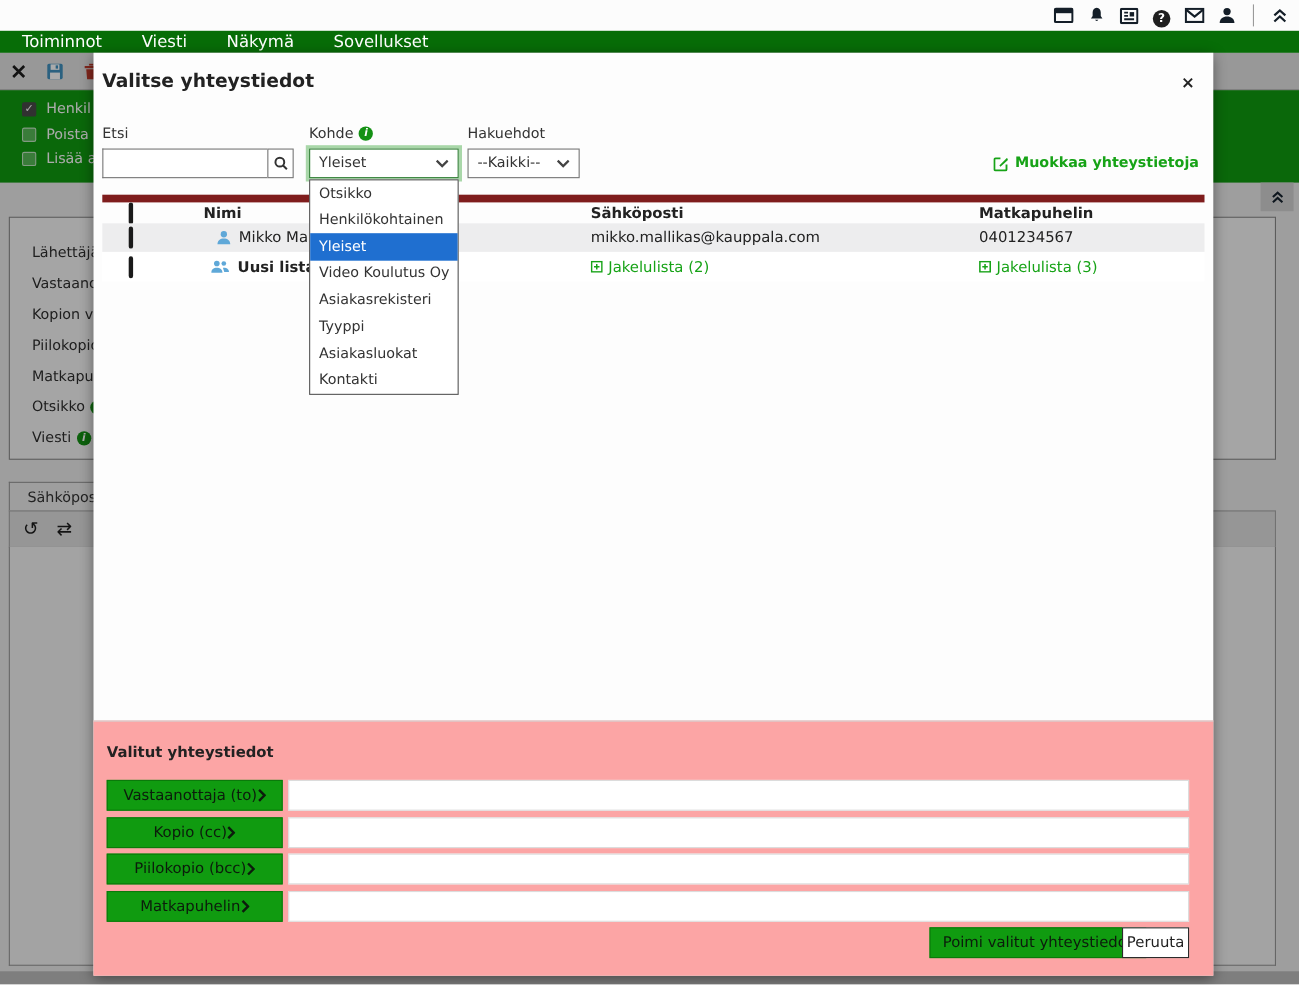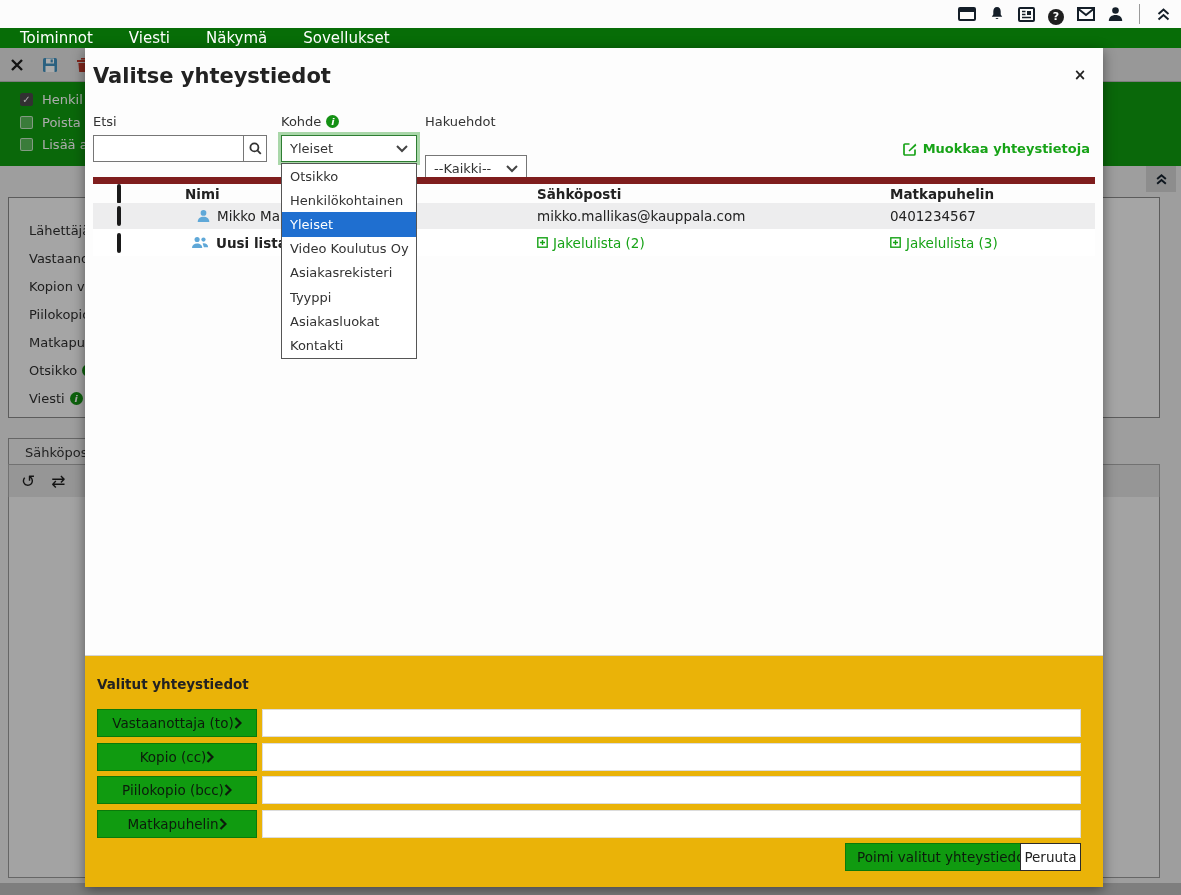--- a/index.html
+++ b/index.html
@@ -38,31 +38,31 @@
   .bg-editorbar { left:8px; top:464px; width:1152px; height:34px; background:#e0e0e0; border:1px solid #aaa;
                   display:flex; align-items:center; gap:16px; padding-left:12px; font-size:17px; color:#1d1d1d; }
   .bg-editor { left:8px; top:497px; width:1152px; height:381px; background:#f4f4f4; border:1px solid #999; border-top:none; }
   .bg-bottomstrip { left:0; top:883px; width:1181px; height:12px; background:#bdbdbd; }
 
   .overlay { left:0; top:48px; width:1181px; height:847px; background:rgba(0,0,0,.33); z-index:7; }
 
   
   .modal { left:85px; top:48px; width:1018px; height:839px; background:#fdfdfd; z-index:10;
            box-shadow:0 3px 12px rgba(0,0,0,.45); }
-  .modal-title { left:8px; top:16px; font-size:21px; font-weight:bold; color:#222; }
+  .modal-title { left:8px; top:16px; font-size:17px; font-weight:bold; color:#222; }
   .modal-close { left:984px; top:16px; width:22px; height:22px; font-size:15px; font-weight:bold; color:#222;
                  text-align:center; line-height:22px; cursor:default; }
   .field-label { position:absolute; top:66px; font-size:13px; color:#333; display:flex; align-items:center; gap:5px; }
   .ctl { position:absolute; top:87px; height:27px; background:#fff; border:1px solid #767676; font-size:13px; color:#333;
          display:flex; align-items:center; }
   .search-input { left:8px; width:150px; border-right:none; padding-left:7px; }
   .search-btn { left:158px; width:24px; justify-content:center; }
   .select-box { justify-content:space-between; padding:0 8px; }
   .kohde-sel { left:196px; width:136px; border:1px solid #2e7d32; box-shadow:0 0 0 3px #a9d7a9; }
-  .haku-sel { left:340px; width:102px;margin-top:20px; }
+  .haku-sel { left:340px; width:102px; }
   .edit-link { right:13px; top:93px; display:flex; align-items:center; gap:6px; color:#17a317; font-size:13px; font-weight:600; cursor:default;}
 
   
   .ctable { left:8px; top:129px; width:1002px; }
   .trow { position:relative; width:1002px; display:flex; align-items:center; font-size:13.5px; color:#222; }
   .thead { height:26px; border-top:7px solid #7f1d1d; font-weight:bold; }
   .r1 { height:26px; background:#ededee; }
   .r2 { height:27px; background:#fff; }
   .cell-chk { position:absolute; left:24px; }
   .cbox { width:13px; height:13px; border:2px solid #1a1a1a; border-radius:2px; background:#fff; }
@@ -72,21 +72,21 @@
   .cell-phone { position:absolute; left:797px; }
   .glink { display:flex; align-items:center; gap:5px; color:#17a317; cursor:default; }
   .bold { font-weight:bold; }
 
   
   .dropdown { left:196px; top:115px; width:136px; background:#fff; border:1px solid #555; z-index:20; }
   .opt { height:24.2px; display:flex; align-items:center; padding-left:8px; font-size:13px; color:#333; cursor:default;}
   .opt.sel { background:#1f6fd0; color:#fff; }
 
   
-  .sel-section { left:0; top:607px; width:1018px; height:232px; background:#eab308; border-top:1px solid #d4d4d4; }
+  .sel-section { left:0; top:607px; width:1018px; height:232px; background:#fca5a5; border-top:1px solid #d4d4d4; }
   .sel-title { left:12px; top:20px; font-size:13.5px; font-weight:bold; color:#222; position:absolute;}
   .slot-btn { position:absolute; left:12px; width:160px; height:28px; background:#109b10; border:1px solid #0a7a0a;
               display:flex; align-items:center; justify-content:center; padding:0 10px; font-size:13.5px; color:#0c1c0c; cursor:default;}
   .slot-input { position:absolute; left:177px; width:819px; height:28px; background:#fff; border:1px solid #dcdcdc; font-size:13px; padding:0 6px;}
   .btn-primary { position:absolute; left:760px; top:187px; height:28px; padding:0 11px; background:#109b10; border:1px solid #0a7a0a;
                  font-size:13.5px; color:#0c1c0c; display:flex; align-items:center; cursor:default;}
   .btn-secondary { position:absolute; left:935px; top:187px; width:61px; height:28px; background:#fff; border:1px solid #2b2b2b;
                    font-size:13.5px; color:#222; display:flex; align-items:center; justify-content:center; cursor:default;}
 </style>
 </head>

